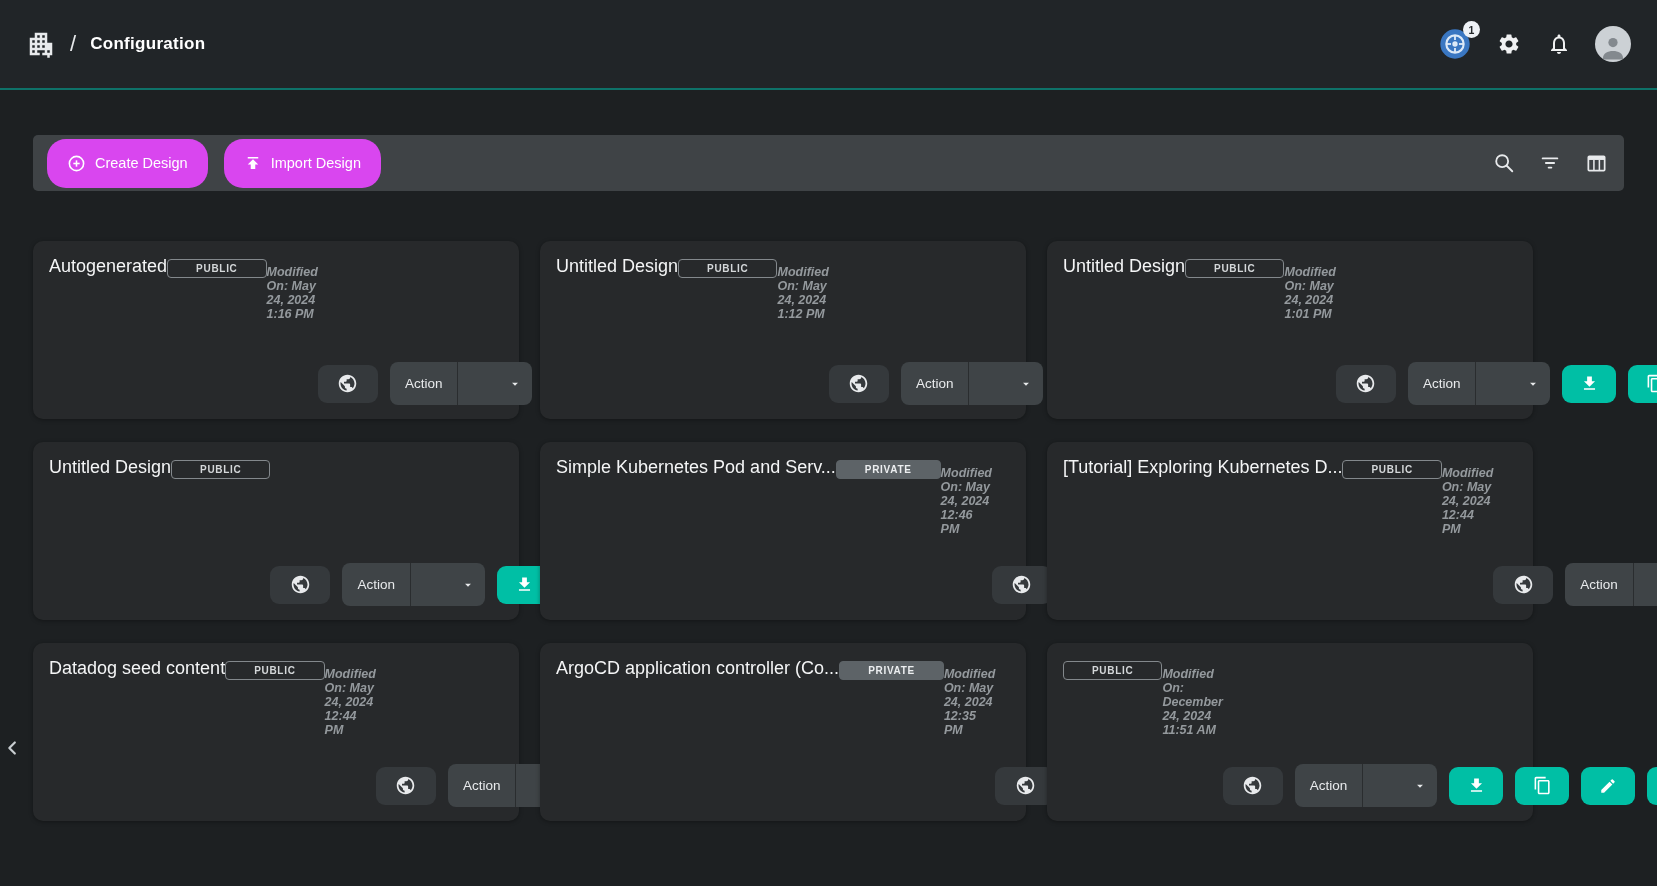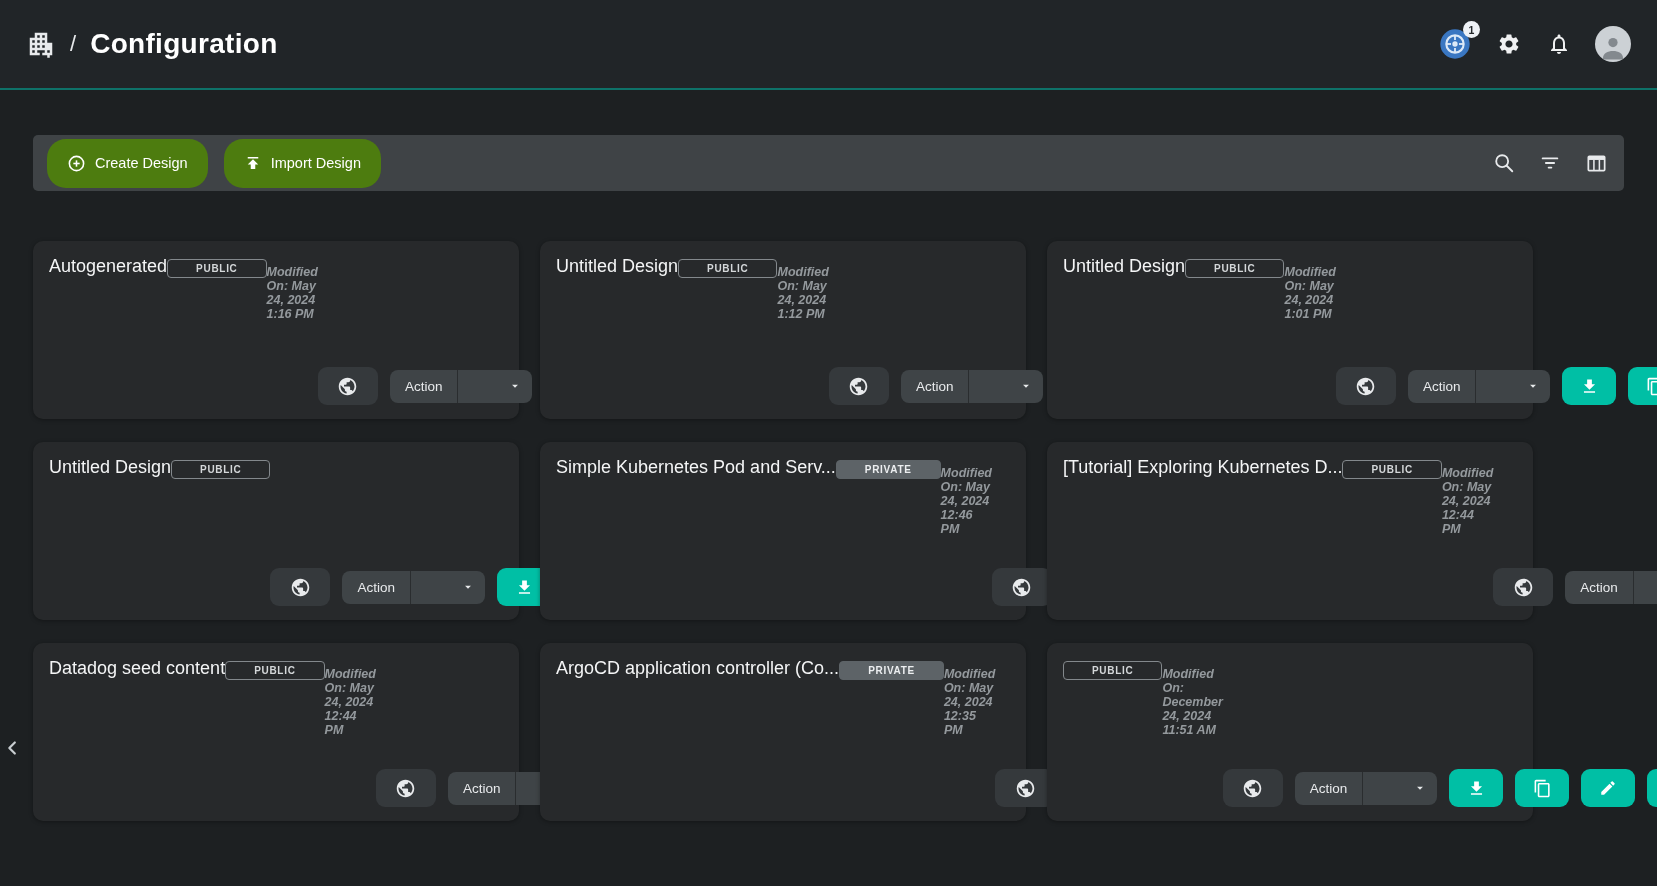--- a/index.html
+++ b/index.html
@@ -17,21 +17,21 @@
     height:90px;
     background:#212528;
     border-bottom:2px solid rgba(0,179,159,.55);
     display:flex;
     align-items:center;
     padding:0 26px;
   }
   .header-left { display:flex; align-items:center; gap:14px; }
   .building-icon svg { width:30px; height:30px; display:block; }
   .breadcrumb-sep { font-size:22px; color:#e8eaec; font-weight:400; }
-  .page-title { font-size:28px; font-weight:700; color:#fff; letter-spacing:.3px; }
+  .page-title { font-size:17px; font-weight:700; color:#fff; letter-spacing:.3px; }
 
   .header-right { margin-left:auto; display:flex; align-items:center; gap:22px; }
   .icon-btn { background:none; border:none; cursor:pointer; position:relative; display:flex; align-items:center; justify-content:center; padding:2px; }
   .icon-btn svg { display:block; }
   .provider-badge {
     position:absolute; top:-5px; right:-7px;
     min-width:17px; height:17px; border-radius:9px;
     background:#eef2f6; color:#24282b;
     font-size:10.5px; font-weight:700;
     display:flex; align-items:center; justify-content:center;
@@ -51,21 +51,21 @@
     height:56px;
     background:#3f4346;
     border-radius:5px;
     display:flex;
     align-items:center;
     padding:0 14px;
     gap:16px;
   }
   .pill-btn {
     height:49px;
-    background:#4d7c0f;
+    background:#d946ef;
     border:none;
     border-radius:19px;
     color:#fff;
     font-family:"Liberation Sans", sans-serif;
     font-size:14.5px;
     display:flex; align-items:center; gap:9px;
     padding:0 20px;
     cursor:pointer;
   }
   .pill-btn svg { display:block; }
@@ -122,21 +122,21 @@
     height:38px;
     border:none;
     border-radius:9px;
     display:flex; align-items:center; justify-content:center;
     cursor:pointer;
   }
   .btn svg { display:block; }
   .btn.dark { background:#35393c; width:60px; }
   .btn.teal { background:#00BFA5; width:54px; }
   .split-btn {
-    height:33px;
+    height:43px;
     background:#3f4447;
     border-radius:8px;
     display:flex;
     overflow:hidden;
     gap:40px;
   }
   .split-main {
     border:none; background:transparent; color:#e8eaec;
     font-family:"Liberation Sans", sans-serif;
     font-size:13.5px;

